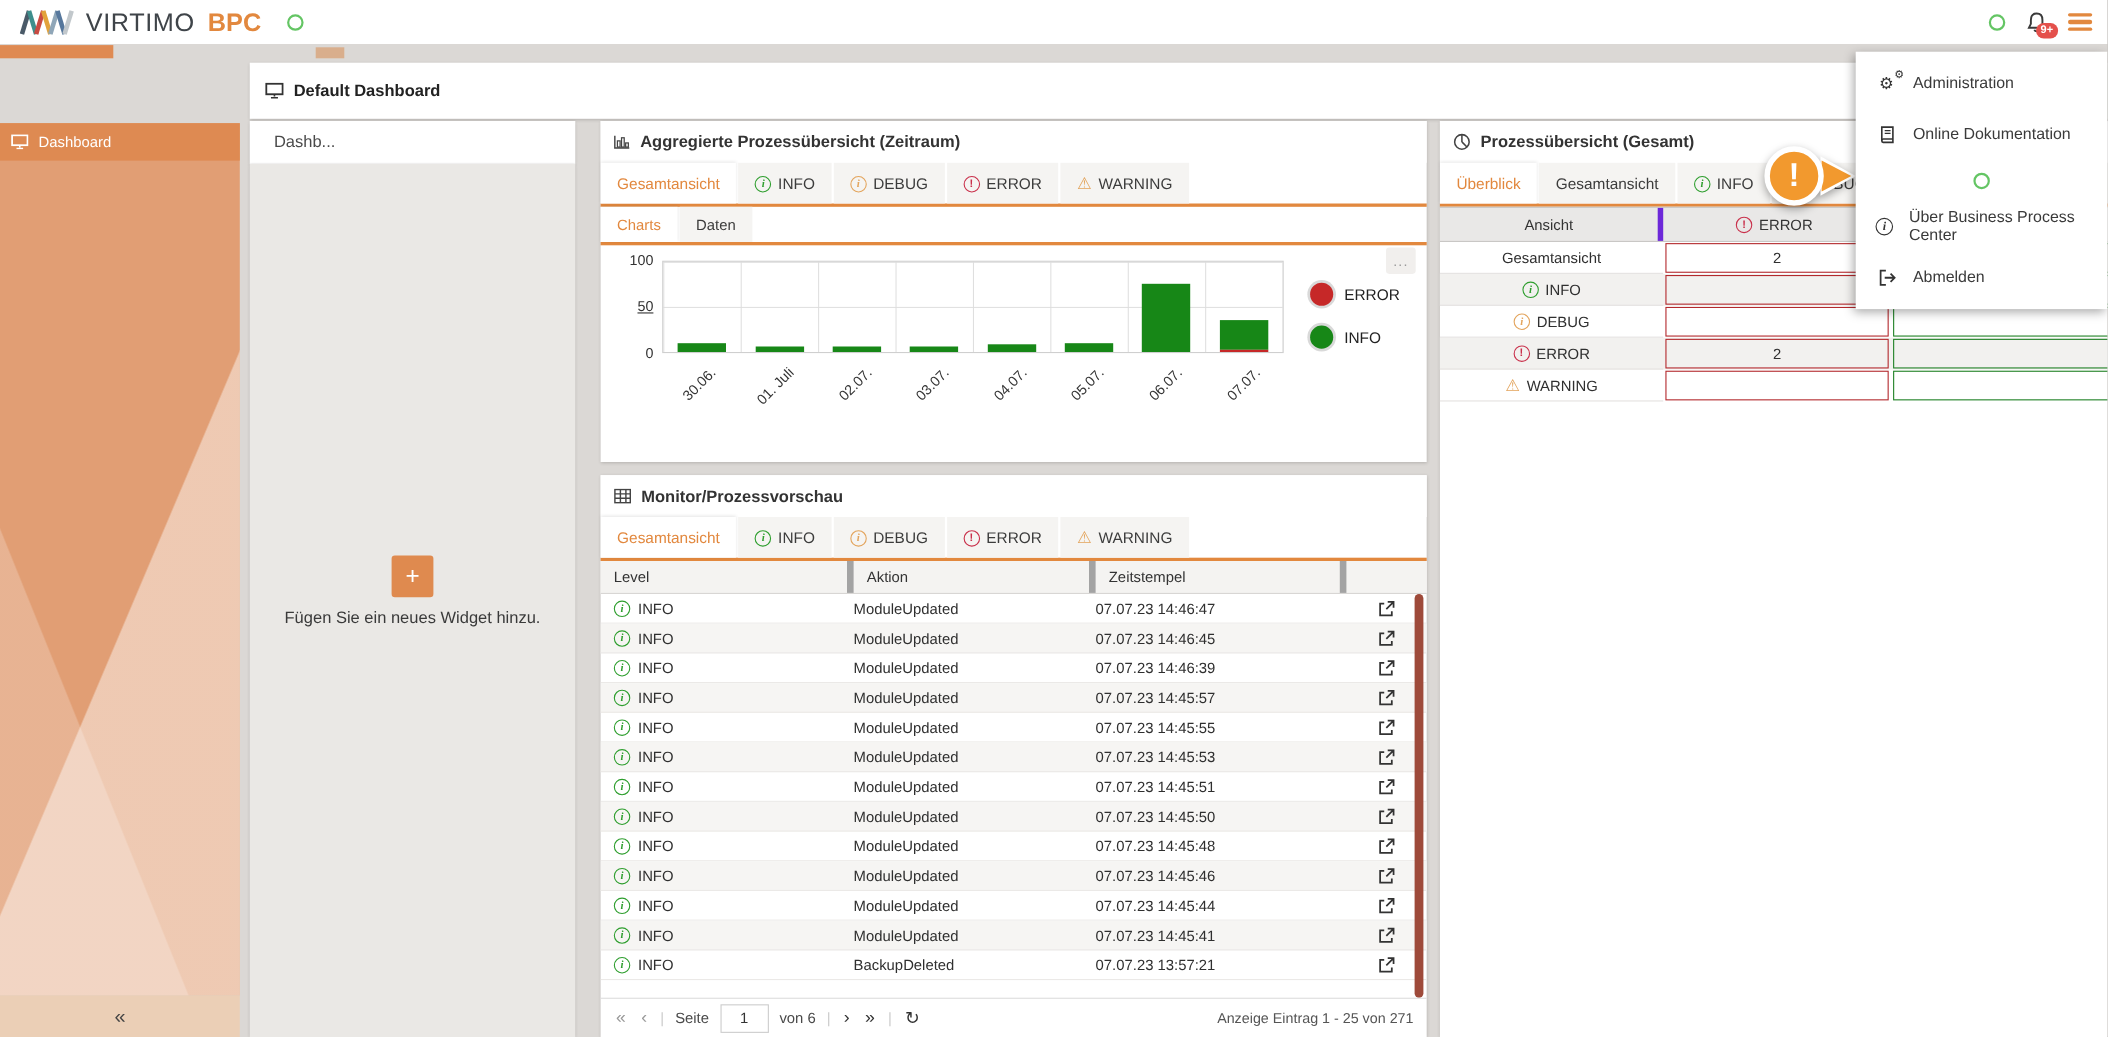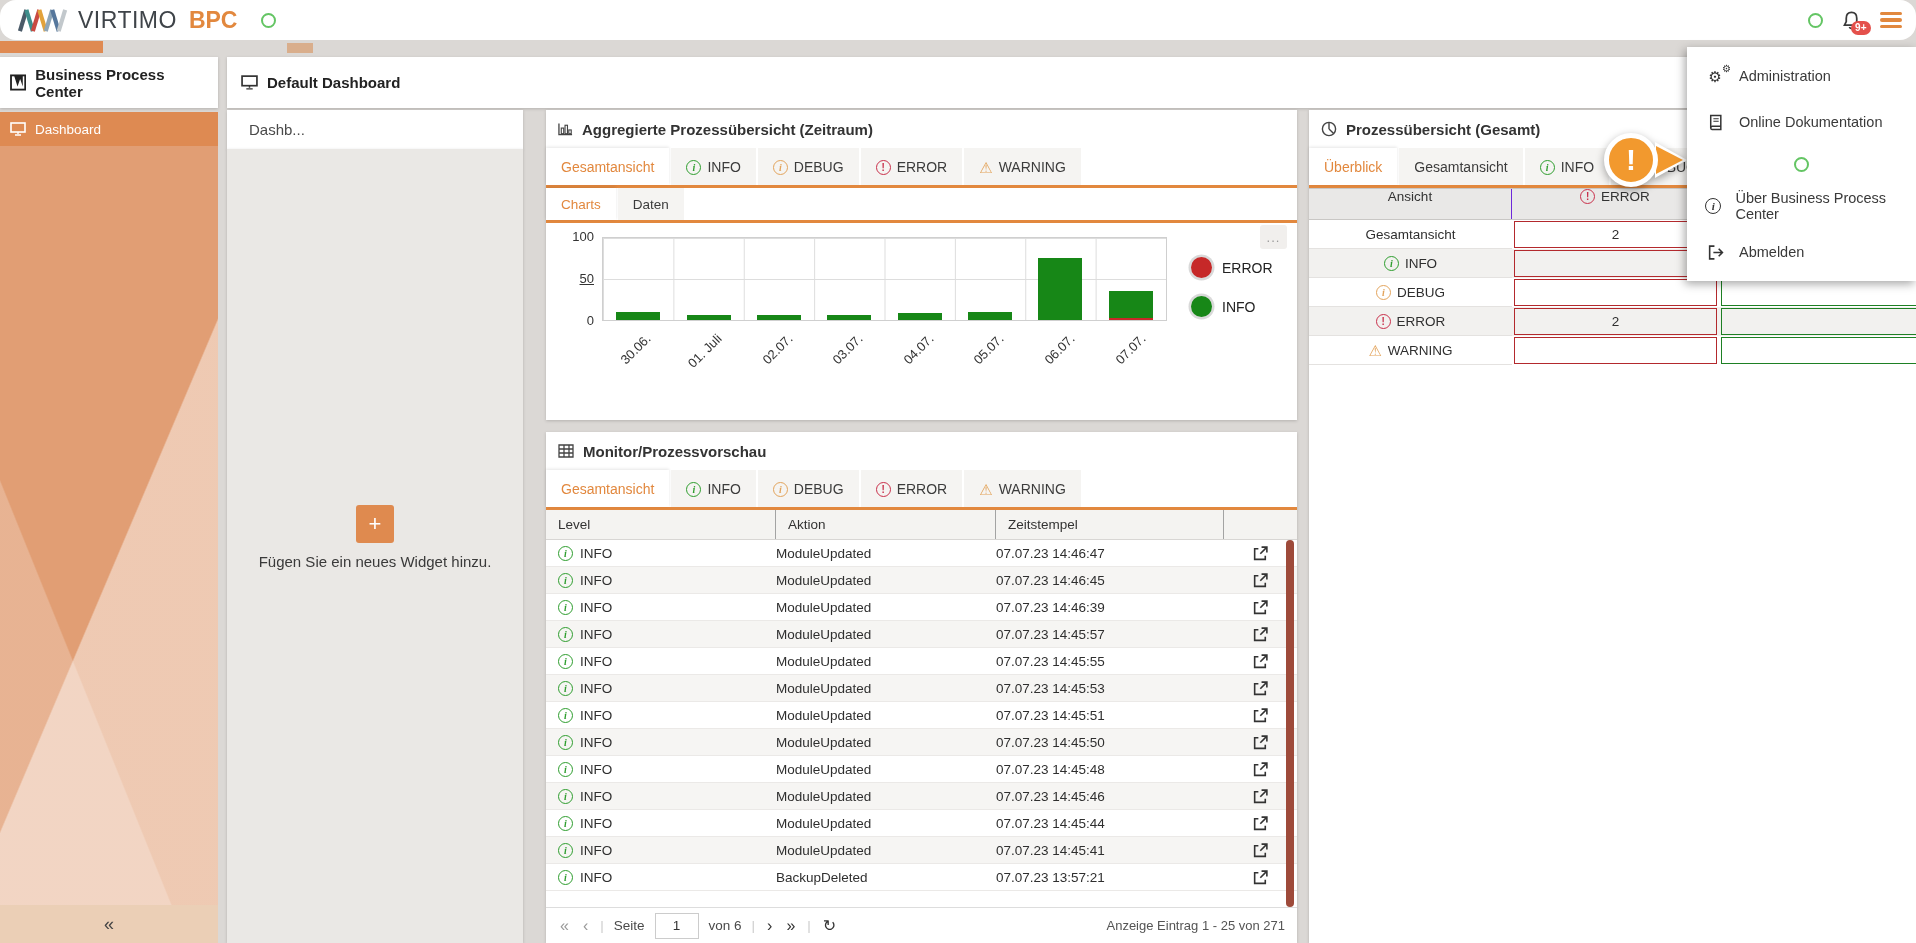--- a/index.html
+++ b/index.html
@@ -6,21 +6,21 @@
   :root{
     --accent:#E2883E; --accent-dark:#DF8A52;
     --green:#178717; --red:#C62828;
     --txt:#333; --panel-shadow:0 1px 3px rgba(0,0,0,.18);
   }
   *{box-sizing:border-box; margin:0; padding:0;}
   body{margin:0; background:#B9B6B3; font-family:"Liberation Sans", sans-serif;}
   .app{position:relative; width:1916px; height:943px; background:#DBD8D5; overflow:hidden; font-family:"Liberation Sans", sans-serif;}
 
   
-  .topbar{position:absolute; left:0; top:0; width:1916px; height:40px; background:#fff; display:flex; align-items:center; padding:0 14px 0 18px; z-index:5;border-radius:16px;}
+  .topbar{position:absolute; left:0; top:0; width:1916px; height:40px; background:#fff; display:flex; align-items:center; padding:0 14px 0 18px; z-index:5;}
   .brand-wrap{display:flex; align-items:center; gap:10px;}
   .brand{font-size:23px; color:#3F4449; letter-spacing:.5px;}
   .brand-bpc{font-size:23px; color:var(--accent); font-weight:700; margin-left:2px;}
   .ring{width:15px; height:15px; border:2px solid #64C564; border-radius:50%; display:inline-block;}
   .top-icons{margin-left:auto; display:flex; align-items:center; gap:18px;}
   .bell-wrap{position:relative; display:inline-flex;}
   .bell-badge{position:absolute; right:-9px; bottom:-4px; background:#E4504B; color:#fff; font-size:10px; font-weight:700; padding:1.5px 4.5px; border-radius:9px;}
   .burger{display:flex; flex-direction:column; gap:3.5px; cursor:pointer;}
   .burger i{display:block; width:22px; height:3.2px; background:var(--accent); border-radius:2px;}
 
@@ -71,39 +71,39 @@
   .seg{width:44px;}
   .x-labels{position:absolute; left:56px; top:100px; width:565px; height:64px;}
   .x-label{position:absolute; top:8px; width:70px; text-align:right; font-size:13px; color:#333; transform:rotate(-45deg); transform-origin:100% 0;}
   .legend{position:absolute; left:645px; top:34px; display:flex; flex-direction:column; gap:18px;}
   .legend-item{display:flex; align-items:center; gap:10px; font-size:14px; color:#222;}
   .legend-dot{width:21px; height:21px; border-radius:50%; box-shadow:0 0 0 2.5px #D9D9D9;}
   .more-btn{position:absolute; right:10px; top:2px; width:27px; height:24px; background:#F1EFED; border:none; border-radius:3px; color:#9A9A9A; font-size:13px; letter-spacing:1px; cursor:pointer;}
 
   
   .m-cols{display:grid; grid-template-columns:230px 220px 228px 1fr; height:30px; align-items:center; background:#F4F3F1; border-bottom:1px solid #D8D6D4; font-size:13.5px; color:#333; flex:none;}
-  .m-cols > div{border-right:1px solid #a3a3a3; height:100%; display:flex; align-items:center; padding-left:12px;}
+  .m-cols > div{border-right:6px solid #a3a3a3; height:100%; display:flex; align-items:center; padding-left:12px;}
   .m-cols > div:last-child{border-right:none;}
   .m-rows{position:relative; flex:1; overflow:hidden;}
   .m-row{display:grid; grid-template-columns:230px 220px 228px 1fr; height:27px; align-items:center; font-size:13.5px; color:#2F2F2F; border-bottom:1px solid #EBE9E7;}
   .m-row:nth-child(even){background:#F6F5F3;}
   .mr-level{display:flex; align-items:center; gap:7px; padding-left:12px;}
   .mr-link{display:flex; justify-content:center; cursor:pointer;}
   .m-scroll{position:absolute; right:3px; top:0; bottom:0; width:8px; background:#9E4A3A; border-radius:4px;}
   .pagebar{height:36px; border-top:1px solid #DDD; display:flex; align-items:center; gap:10px; padding:0 12px; font-size:13.5px; color:#4A4A4A; flex:none;}
   .pg-btn{background:none; border:none; font-size:16px; cursor:pointer; color:#333; padding:0 2px;}
   .pg-btn.dim{color:#9A9A9A;}
   .pg-sep{color:#CCC;}
   .pg-input{width:44px; height:26px; border:1px solid #CCC; text-align:center; font-size:13.5px; color:#333;}
   .pg-status{margin-left:auto; font-size:13px; color:#555;}
 
   
   .pt-head,.pt-row{display:grid; grid-template-columns:203px 207px 209px;}
   .pt-head{height:32px; background:#E9E8E7; border-top:1px solid #C9C7C5; border-bottom:1px solid #C9C7C5; font-size:13.5px; color:#333;}
-  .pt-head > div{display:flex; justify-content:center; gap:6px; border-right:1px solid #6d28d9;}
+  .pt-head > div{display:flex; align-items:center; justify-content:center; gap:6px; border-right:5px solid #6d28d9;}
   .pt-row{height:29px; font-size:13.5px; color:#2F2F2F;}
   .pt-row:nth-child(even){background:#F2F1EF;}
   .pt-a{display:flex; align-items:center; justify-content:center; gap:6px; border-bottom:1px solid #E4E2E0;}
   .pt-e,.pt-i{margin:1px 2px; display:flex; align-items:center; justify-content:center;}
   .pt-e{border:1.6px solid #B3292D;}
   .pt-i{border:1.6px solid #1E8024;}
 
   
   .menu{position:absolute; left:1687px; top:47px; width:229px; background:#fff; box-shadow:-2px 3px 9px rgba(0,0,0,.35); z-index:60; padding:6px 0;}
   .menu-item{height:46px; display:flex; align-items:center; gap:14px; padding:0 18px; font-size:14.5px; color:#3A3A3A; cursor:pointer;}
@@ -154,27 +154,20 @@
           <i></i>
           <i></i>
           <i></i>
         </span>
     </div>
   </div>
 
   <div class="strip-orange"></div>
   <div class="strip-handle"></div>
 
-  <div class="card sidebar-head">
-    <svg width="17" height="17" viewBox="0 0 16 16">
-      <rect x="1" y="1" width="14" height="14" fill="none" stroke="#222" stroke-width="1.8"></rect>
-      <path d="M4 1l3.4 11L10 4.5 12.6 12V1z" fill="#222"></path>
-    </svg>
-    <span>Business Process Center</span>
-  </div>
   <div class="card page-head">
     <svg width="17" height="15" viewBox="0 0 16 14">
       <rect x="1" y="1" width="14" height="9" fill="none" stroke="#333" stroke-width="1.6"></rect>
       <path d="M8 10v2M5 13h6" stroke="#333" stroke-width="1.4" fill="none"></path>
     </svg>
     <span>Default Dashboard</span>
   </div>
 
   <div class="sidebar">
     <div class="side-item">

